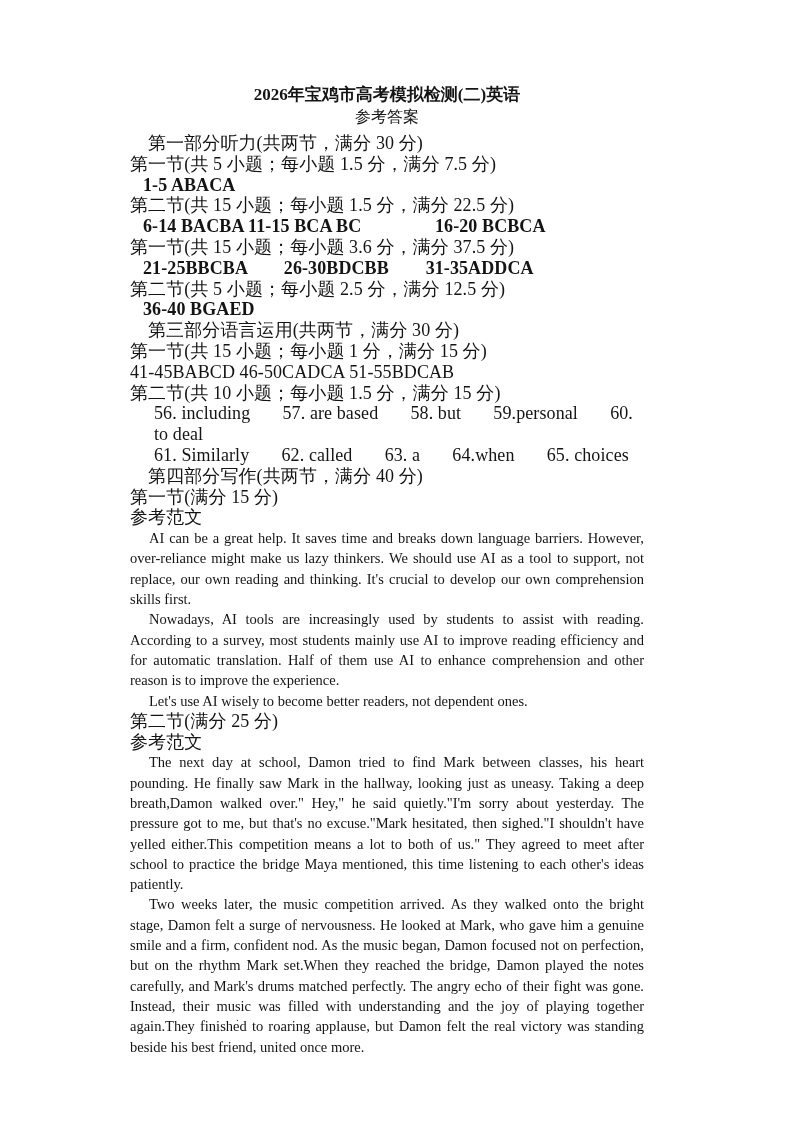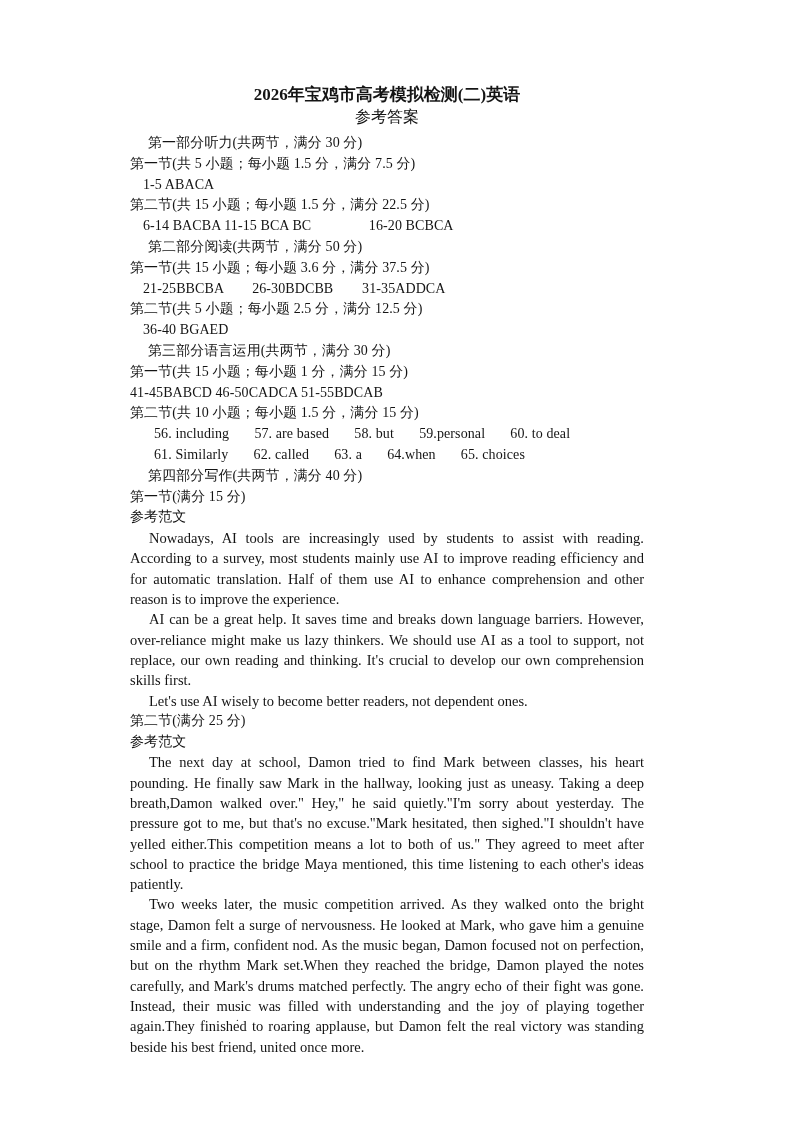--- a/index.html
+++ b/index.html
@@ -23,27 +23,27 @@
     line-height: 22px;
   }
   .doc-subtitle {
     text-align: center;
     font-size: 16px;
     font-weight: normal;
     line-height: 22px;
     margin-bottom: 5px;
   }
   .line {
-    font-size: 14px;
+    font-size: 18px;
     line-height: 20.8px;
     white-space: pre-wrap;
     letter-spacing: 0.1px;
   }
   .ind-a { padding-left: 18px; }
-  .ind-b { padding-left: 13px; }
+  .ind-b { padding-left: 13px; font-weight: bold; }
   .ind-c { padding-left: 24px; }
   .essay-title {
     font-size: 14.5px;
     line-height: 24px;
     padding-left: 103px;
     white-space: pre-wrap;
   }
   .para {
     font-size: 14.5px;
     line-height: 20.3px;
@@ -65,37 +65,36 @@
 <div class="page">
 
   <div class="doc-title">2026年宝鸡市高考模拟检测(二)英语</div>
   <div class="doc-subtitle">参考答案</div>
 
   <div class="line ind-a">第一部分听力(共两节，满分 30 分)</div>
   <div class="line">第一节(共 5 小题；每小题 1.5 分，满分 7.5 分)</div>
   <div class="line ind-b">1-5 ABACA</div>
   <div class="line">第二节(共 15 小题；每小题 1.5 分，满分 22.5 分)</div>
   <div class="line ind-b">6-14 BACBA 11-15 BCA BC                16-20 BCBCA</div>
-  <div class="line ind-a">第二部分阅读(共两节，满分 50 分)</div>
   <div class="line">第一节(共 15 小题；每小题 3.6 分，满分 37.5 分)</div>
   <div class="line ind-b">21-25BBCBA        26-30BDCBB        31-35ADDCA</div>
   <div class="line">第二节(共 5 小题；每小题 2.5 分，满分 12.5 分)</div>
   <div class="line ind-b">36-40 BGAED</div>
   <div class="line ind-a">第三部分语言运用(共两节，满分 30 分)</div>
   <div class="line">第一节(共 15 小题；每小题 1 分，满分 15 分)</div>
   <div class="line">41-45BABCD 46-50CADCA 51-55BDCAB</div>
   <div class="line">第二节(共 10 小题；每小题 1.5 分，满分 15 分)</div>
   <div class="line ind-c">56. including       57. are based       58. but       59.personal       60. to deal</div>
   <div class="line ind-c">61. Similarly       62. called       63. a       64.when       65. choices</div>
   <div class="line ind-a">第四部分写作(共两节，满分 40 分)</div>
   <div class="line">第一节(满分 15 分)</div>
   <div class="line">参考范文</div>
 
+  <p class="para">AI can be a great help. It saves time and breaks down language barriers. However, over-reliance might make us lazy thinkers. We should use AI as a tool to support, not replace, our own reading and thinking. It's crucial to develop our own comprehension skills first.</p>
   <p class="para">Nowadays, AI tools are increasingly used by students to assist with reading. According to a survey, most students mainly use AI to improve reading efficiency and for automatic translation. Half of them use AI to enhance comprehension and other reason is to improve the experience.</p>
-  <p class="para">AI can be a great help. It saves time and breaks down language barriers. However, over-reliance might make us lazy thinkers. We should use AI as a tool to support, not replace, our own reading and thinking. It's crucial to develop our own comprehension skills first.</p>
   <p class="para">Let's use AI wisely to become better readers, not dependent ones.</p>
 
   <div class="line">第二节(满分 25 分)</div>
   <div class="line">参考范文</div>
 
   <p class="para">The next day at school, Damon tried to find Mark between classes, his heart pounding. He finally saw Mark in the hallway, looking just as uneasy. Taking a deep breath,Damon walked over." Hey," he said quietly."I'm sorry about yesterday. The pressure got to me, but that's no excuse."Mark hesitated, then sighed."I shouldn't have yelled either.This competition means a lot to both of us." They agreed to meet after school to practice the bridge Maya mentioned, this time listening to each other's ideas patiently.</p>
   <p class="para">Two weeks later, the music competition arrived. As they walked onto the bright stage, Damon felt a surge of nervousness. He looked at Mark, who gave him a genuine smile and a firm, confident nod. As the music began, Damon focused not on perfection, but on the rhythm Mark set.When they reached the bridge, Damon played the notes carefully, and Mark's drums matched perfectly. The angry echo of their fight was gone. Instead, their music was filled with understanding and the joy of playing together again.They finished to roaring applause, but Damon felt the real victory was standing beside his best friend, united once more.</p>
 
   <div class="stray-dot">.</div>
 

